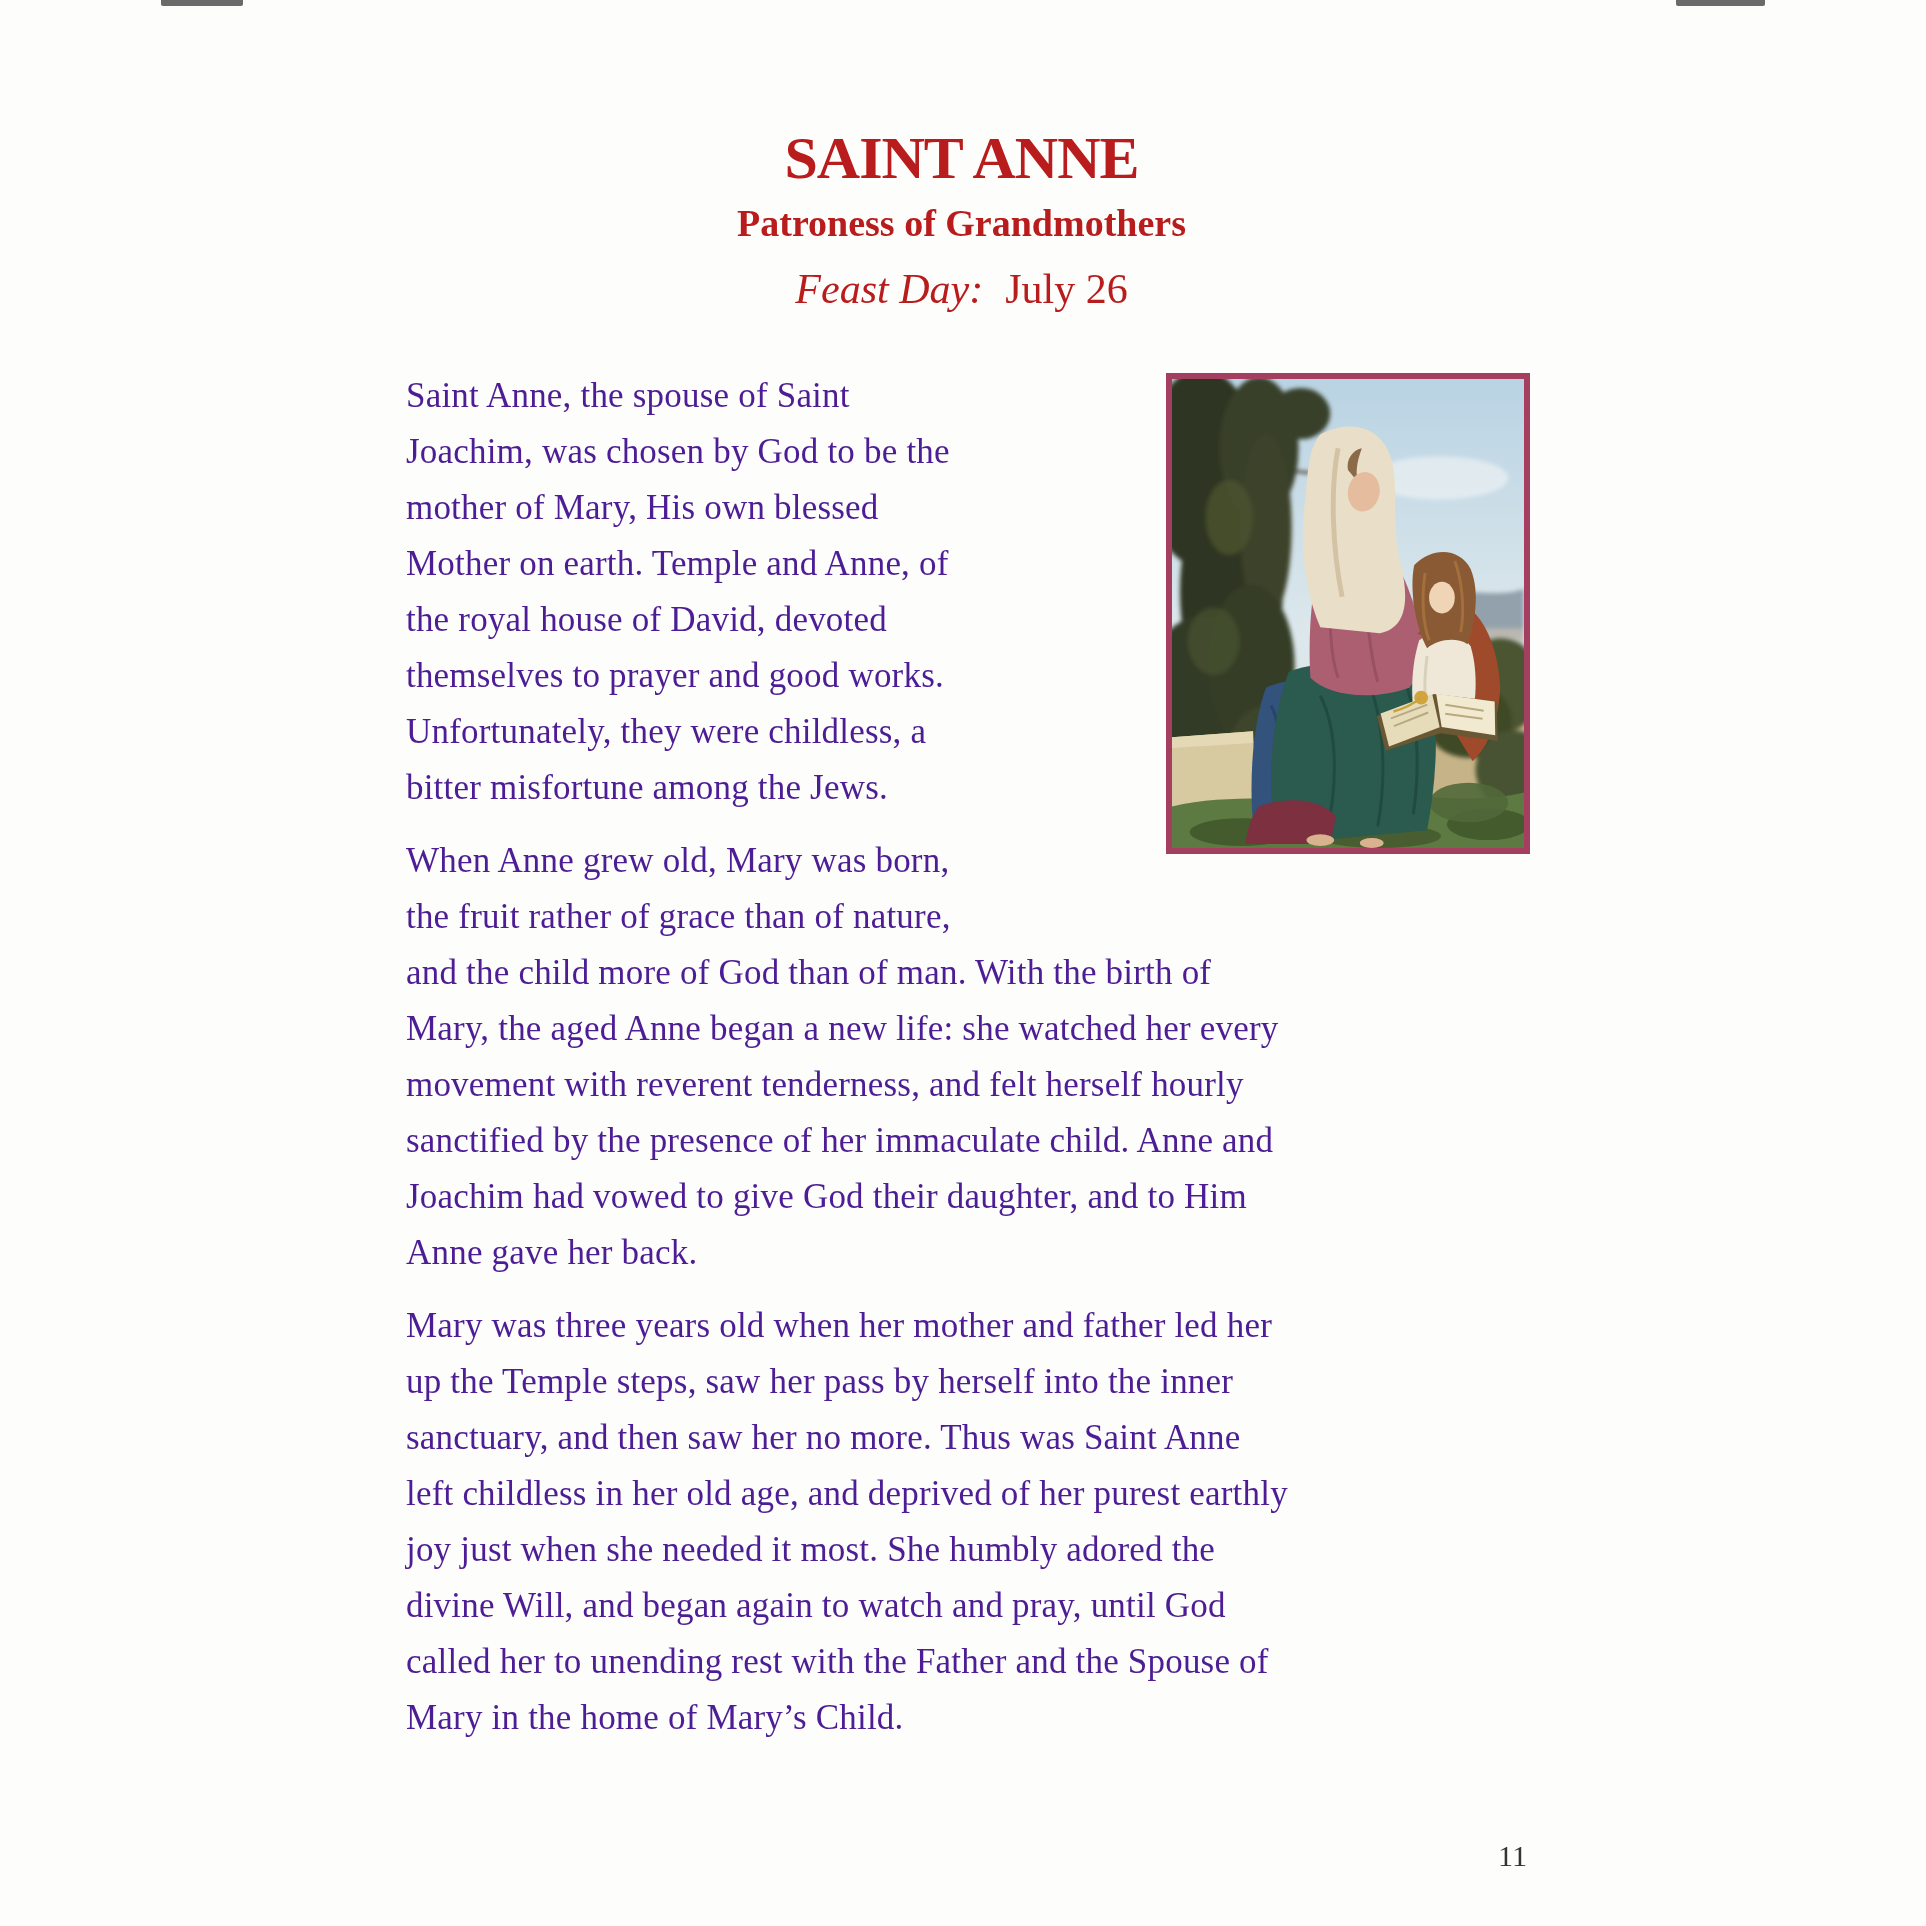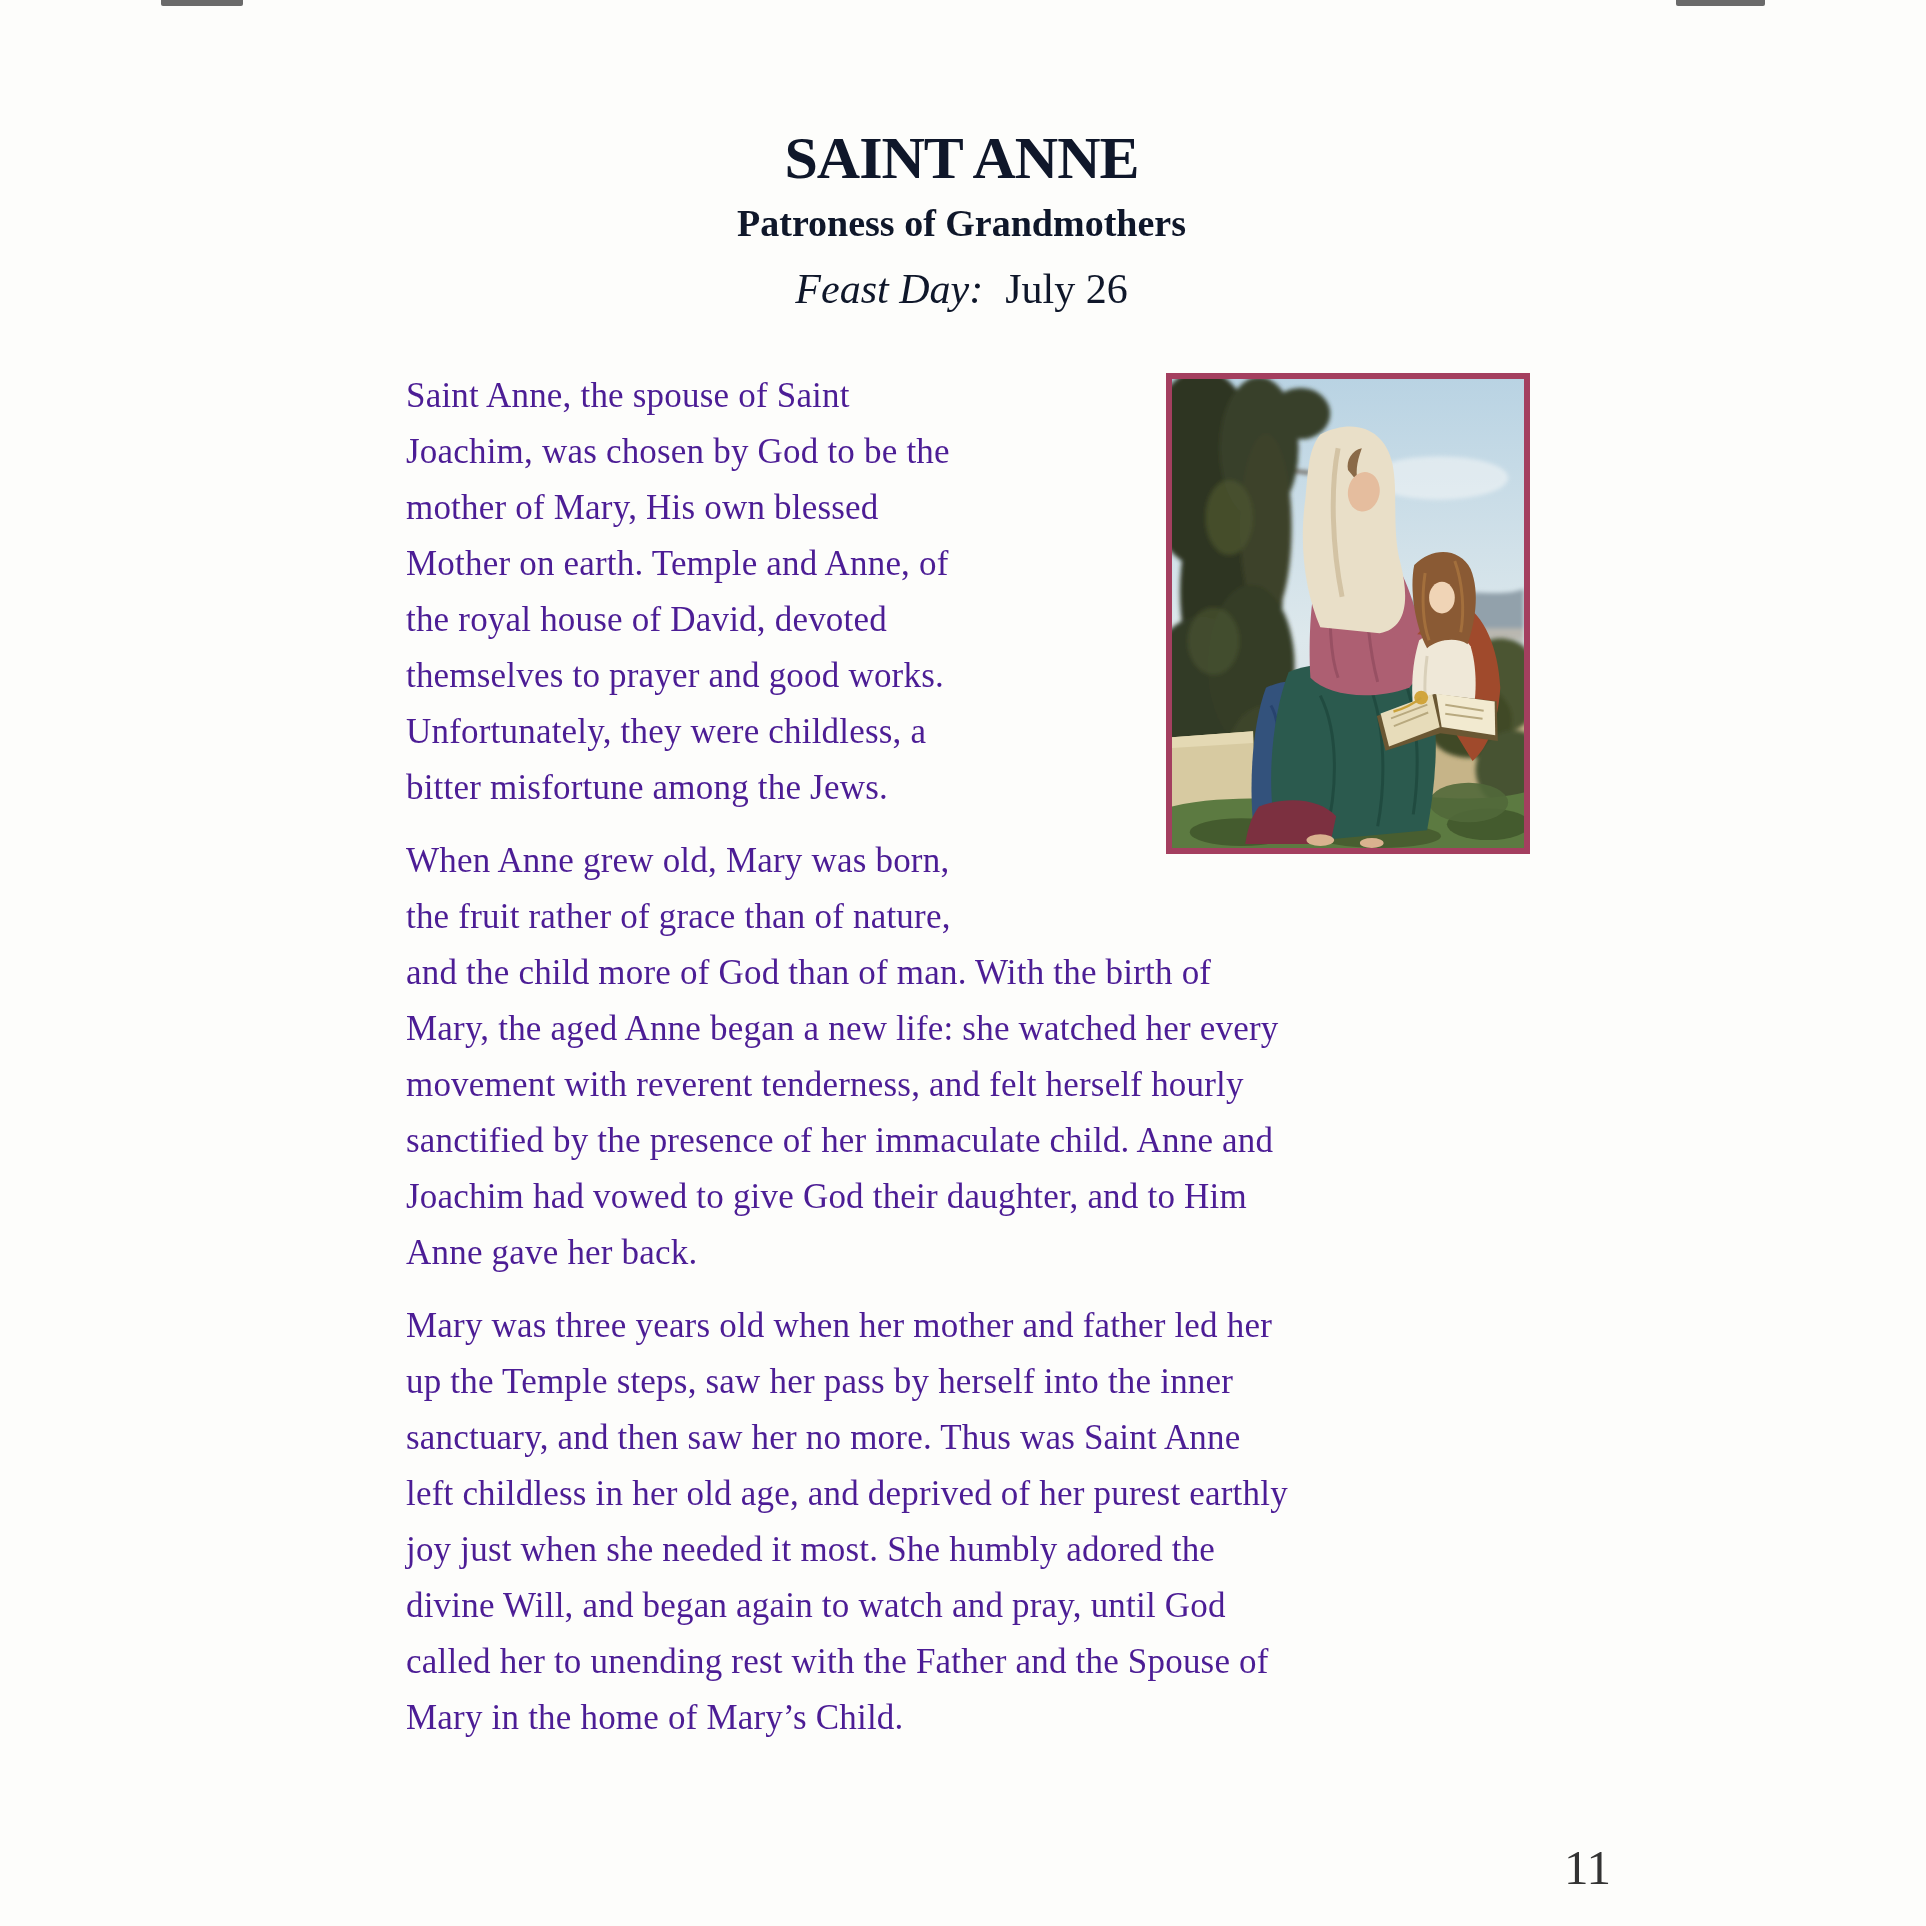--- a/index.html
+++ b/index.html
@@ -26,21 +26,21 @@
   .scan-mark.left{left:161px;width:82px;}
   .scan-mark.right{left:1676px;width:89px;}
 
   
   .header{
     position:absolute;
     left:0;
     right:4px;
     top:125px;
     text-align:center;
-    color:#0f172a;
+    color:#b91c1c;
   }
   .title{
     font-size:60px;
     font-weight:bold;
     letter-spacing:-1px;
     line-height:67px;
     margin:0;
   }
   .subtitle{
     font-size:38px;
@@ -80,25 +80,25 @@
     top:373px;
     width:352px;
     height:469px;
     border:6px solid #a43f5f;
     background:#cfdfe9;
   }
   .figure svg{display:block;width:100%;height:100%;}
 
   .page-number{
     position:absolute;
-    left:1548px;
+    left:1473px;
     top:1839px;
     width:79px;
     text-align:center;
-    font-size:49px;
+    font-size:30px;
     color:#333333;
   }
 </style>
 </head>
 <body>
 
 <div class="page">
 
   <div class="scan-mark left"></div>
   <div class="scan-mark right"></div>

